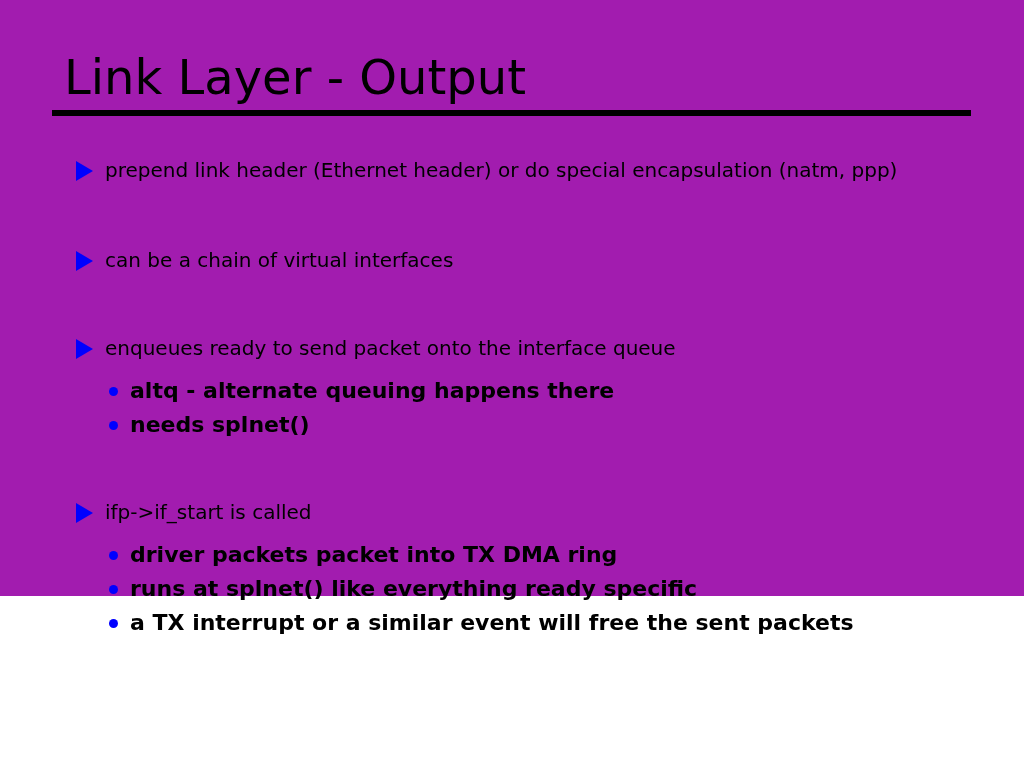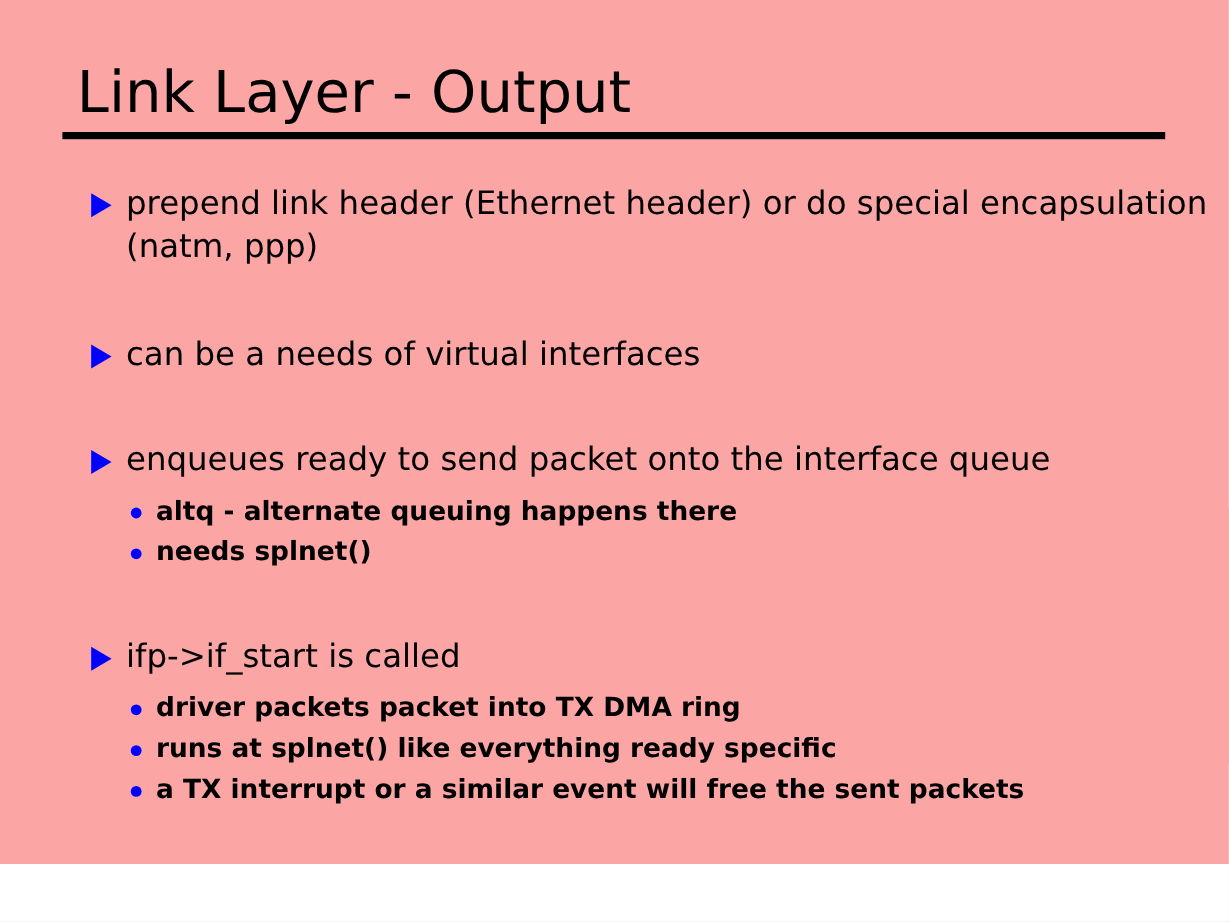--- a/index.html
+++ b/index.html
@@ -11,22 +11,22 @@
   body {
     width: 1024px;
     height: 768px;
     font-family: "DejaVu Sans", sans-serif;
     color: #000000;
     overflow: hidden;
   }
   .slide {
     position: relative;
     width: 1024px;
-    height: 720px;
-    background: #fca5a5;
+    height: 596px;
+    background: #a21caf;
   }
 
   
   .title-block {
     position: absolute;
     left: 52px;
     top: 48px;
     width: 920px;
   }
   .slide-title {
@@ -56,21 +56,21 @@
   .bullet-group {
     margin: 0;
     padding: 0;
   }
 
   
   .l1 {
     position: relative;
     margin: 0 0 0 0;
     padding-left: 105px;
-    font-size: 27px;
+    font-size: 20px;
     line-height: 36px;
     color: #000000;
   }
   .l1 .marker {
     position: absolute;
     left: 76px;
     top: 9px;
     width: 0;
     height: 0;
     border-left: 17px solid #0000ff;
@@ -120,21 +120,21 @@
 
       <div class="l1">
         <span class="marker"></span>
         <span class="l1-text">prepend link header (Ethernet header) or do special encapsulation (natm, ppp)</span>
       </div>
 
       <div class="gap-lg"></div>
 
       <div class="l1">
         <span class="marker"></span>
-        <span class="l1-text">can be a needs of virtual interfaces</span>
+        <span class="l1-text">can be a chain of virtual interfaces</span>
       </div>
 
       <div class="gap-md"></div>
 
       <div class="l1">
         <span class="marker"></span>
         <span class="l1-text">enqueues ready to send packet onto the interface queue</span>
       </div>
 
       <div class="gap-sm"></div>

